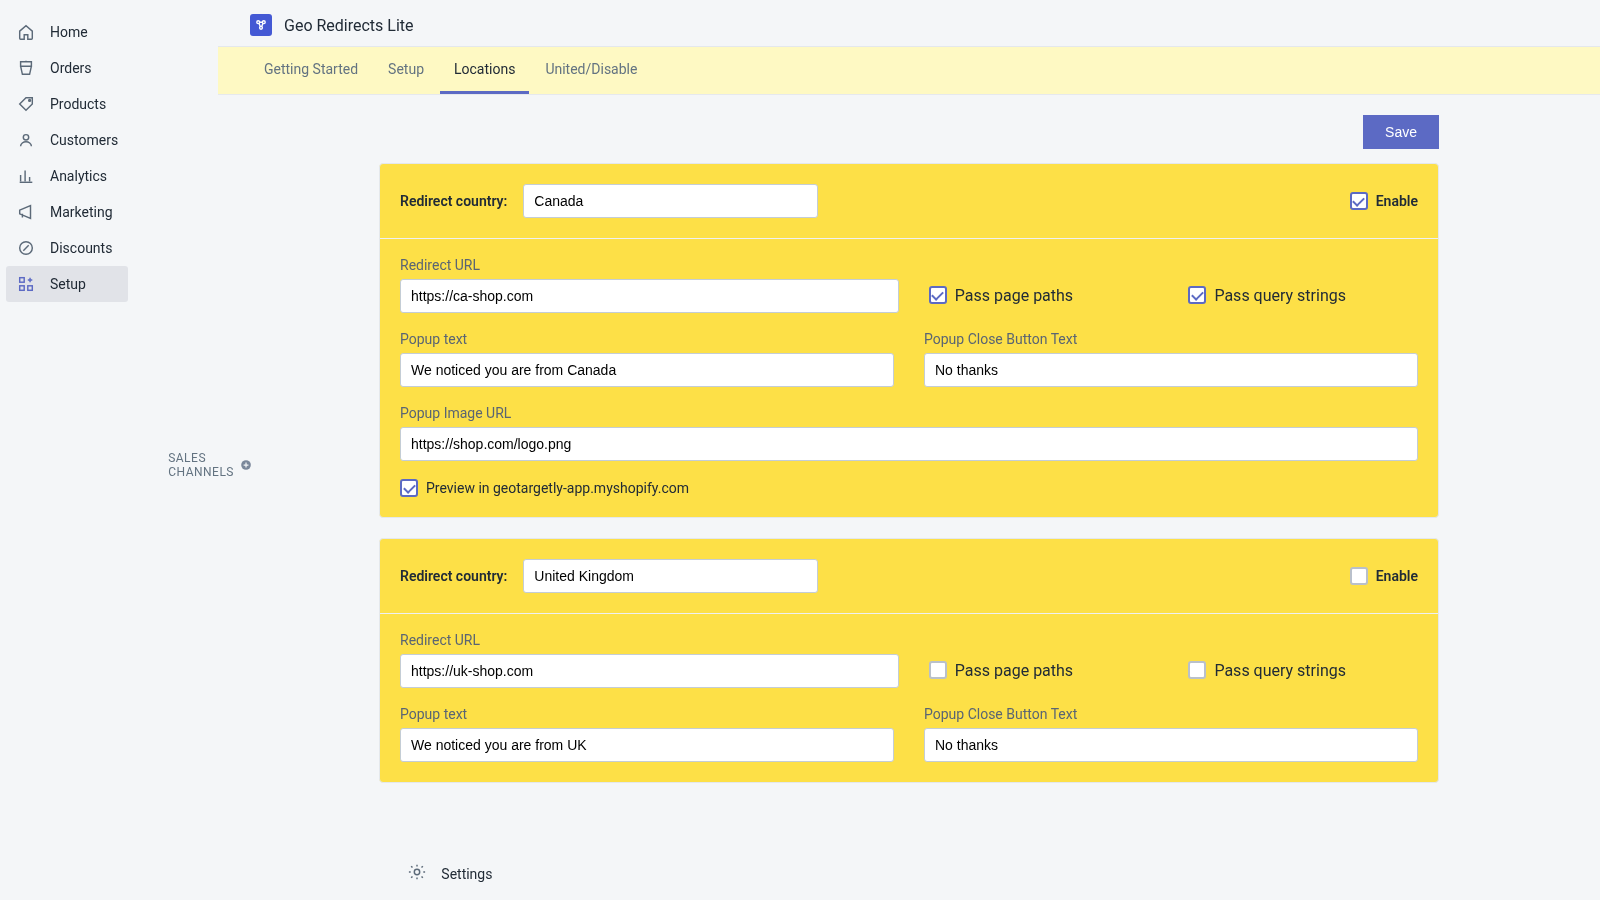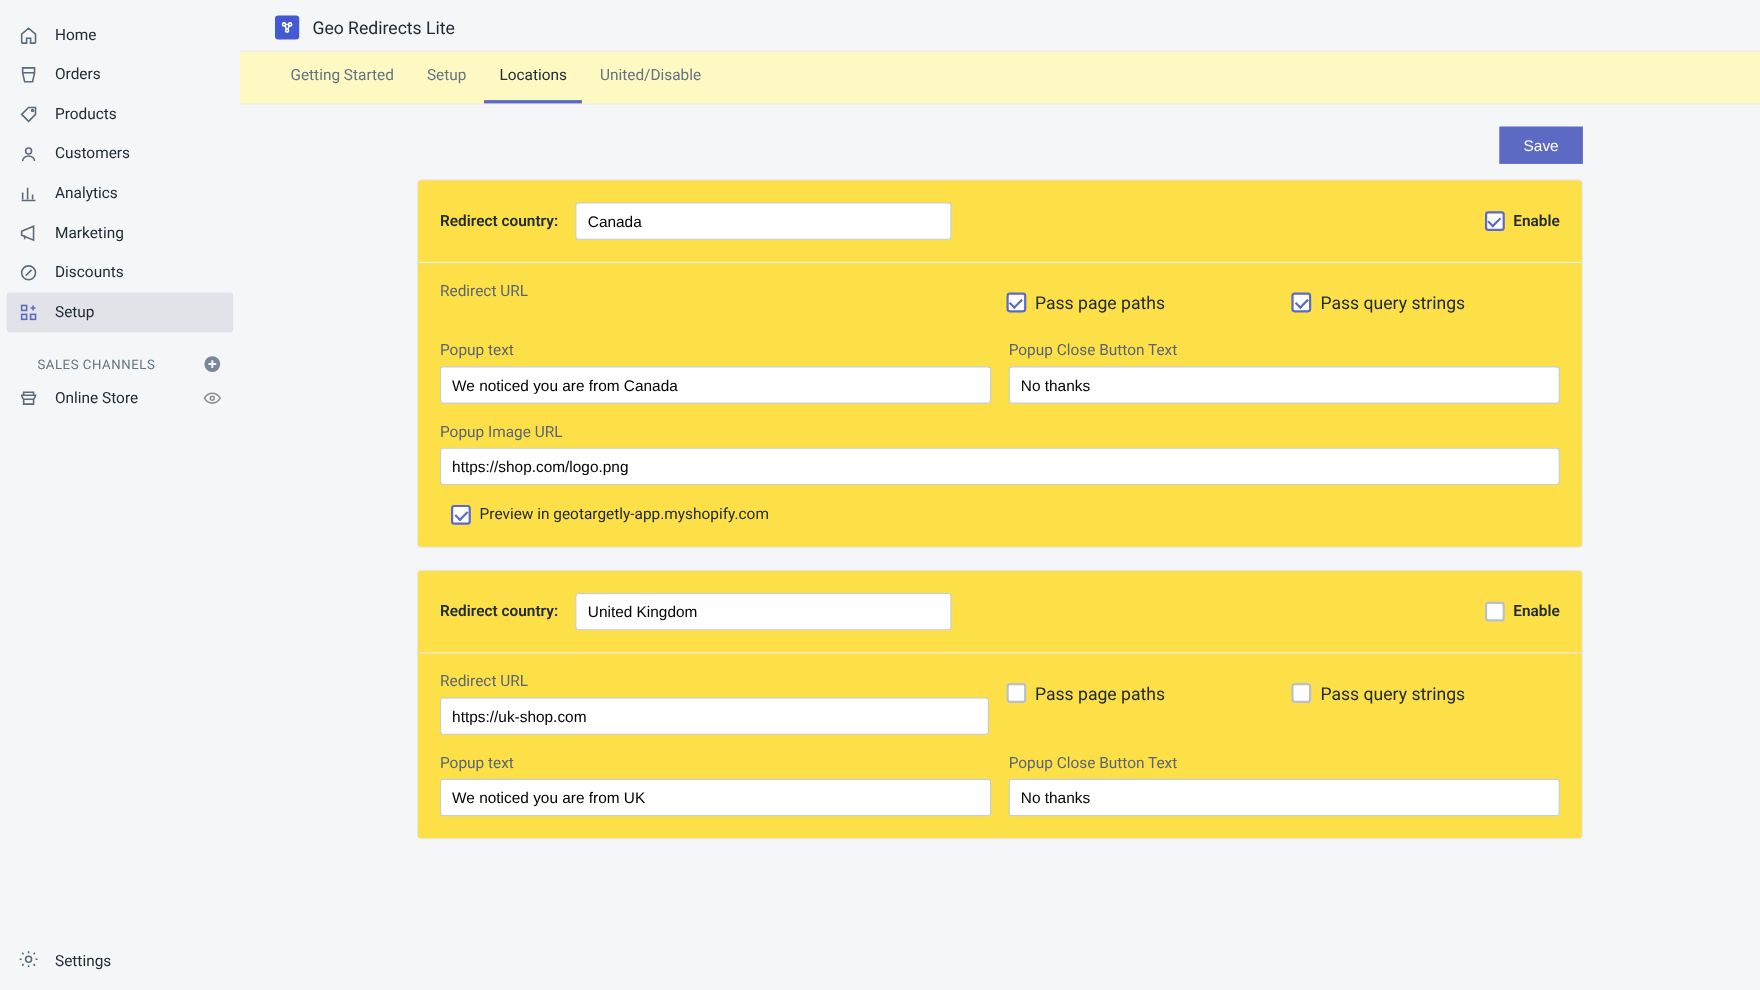--- a/index.html
+++ b/index.html
@@ -1,17 +1,17 @@
 <!DOCTYPE html>
 <html><head>
 <meta charset="utf-8">
 <style>
 * { box-sizing: border-box; margin: 0; padding: 0; }
 body { font-family: -apple-system, BlinkMacSystemFont, "Segoe UI", Roboto, sans-serif; background: #f4f6f8; color: #212b36; width: 1600px; height: 900px; overflow: hidden; display: flex; }
-.sidebar { width: 218px; background: #f4f6f8; display: flex; flex-direction: column; padding-top: 14px; }
+.sidebar { width: 218px; background: #f4f6f8; display: flex; flex-direction: row; padding-top: 14px; }
 .nav-list { list-style: none; }
 .nav-item { display: flex; align-items: center; padding: 8px 16px; cursor: pointer; font-size: 14px; color: #212b36; }
 .nav-item.active { background: #e1e3e8; border-radius: 3px; margin: 0 6px; padding-left: 10px; }
 .nav-item .icon { width: 20px; height: 20px; margin-right: 14px; color: #5c6a79; display: flex; align-items: center; justify-content: center; }
 .nav-item .icon svg { width: 18px; height: 18px; }
 .nav-item.active .icon { color: #5c6ac4; }
 .section-header { display: flex; justify-content: space-between; align-items: center; padding: 6px 16px 4px 16px; font-size: 12px; color: #637381; letter-spacing: 0.5px; margin-top: 14px; margin-left: 18px; }
 .section-header .plus { color: #7a879a; cursor: pointer; width: 18px; height: 18px; display:flex;align-items:center;justify-content:center;}
 .sidebar-bottom { margin-top: auto; }
 .eye-icon { margin-left: auto; color: #8c9196; width: 18px; height: 18px; display:flex;align-items:center;}
@@ -21,28 +21,28 @@
 .app-title { font-size: 16px; color: #212b36; }
 .tabs { display: flex; padding: 0 32px; border-bottom: 1px solid #e6e9ed; background:#fef9c3; }
 .tab { padding: 14px 14px; font-size: 14px; color: #637381; cursor: pointer; margin-right: 2px; }
 .tab.active { color: #212b36; border-bottom: 3px solid #5c6ac4; }
 .content { flex: 1; overflow-y: auto; padding: 20px 30px 0 30px; }
 .save-row { display: flex; justify-content: flex-end; margin-bottom: 14px; }
 .save-btn { background: #5c6ac4; color: #fff; border: none; padding: 9px 22px; border-radius: 0; font-size: 14px; cursor: pointer; }
 .card { background: #fde047; border: 1px solid #e4e8ec; border-radius: 4px; margin: 0 auto 20px; max-width: 1060px; }
 .card-head { display: flex; align-items: center; padding: 20px 20px 20px 20px; border-bottom: 1px solid #eef0f3; }
 .field-label { font-size: 14px; color: #212b36; font-weight: 600; margin-right: 16px; }
-.select { appearance: none; -webkit-appearance: none; padding: 8px 10px; border: 1px solid #c4cdd5; border-radius: 3px; font-size: 14px; width: 342px; background: #fff; }
+.select { appearance: none; -webkit-appearance: none; padding: 8px 10px; border: 1px solid #c4cdd5; border-radius: 3px; font-size: 14px; width: 295px; background: #fff; }
 .enable-wrap { margin-left: auto; display: flex; align-items: center; }
 .checkbox { width: 18px; height: 18px; border: 2px solid #5c6ac4; border-radius: 3px; display: inline-flex; align-items: center; justify-content: center; margin-right: 8px; cursor: pointer; background:#fff;}
 .checkbox.checked::after { content: ""; width: 9px; height: 5px; border-left: 2px solid #5c6ac4; border-bottom: 2px solid #5c6ac4; transform: rotate(-45deg); margin-top: -2px; }
 .checkbox.gray { border-color: #b9c0cb; }
 .enable-label { font-weight: 600; font-size: 14px; }
 .card-body { padding: 18px 20px 20px 20px; }
-.row { display: flex; gap: 16px; margin-bottom: 18px; align-items: flex-start; }
+.row { display: flex; gap: 30px; margin-bottom: 18px; align-items: flex-end; }
 .field { display: flex; flex-direction: column; }
 .field .lbl { font-size: 14px; color: #5a6573; margin-bottom: 6px; }
 .input { padding: 8px 10px; border: 1px solid #c4cdd5; border-radius: 3px; font-size: 14px; width: 100%; }
 .w-half { flex: 1; }
 .url-row .field { width: 49%; }
 .url-row .check-inline { display: flex; align-items: center; height: 36px; }
 .inline-cb { display: flex; align-items: center; font-size: 14px; color: #212b36; }
 .preview-row { display: flex; align-items: center; margin-top: 6px; }
 svg { display: block; }
 </style>
@@ -193,20 +193,21 @@
         <select class="select"><option>Canada</option></select>
         <div class="enable-wrap">
           <span class="checkbox checked"></span>
           <span class="enable-label">Enable</span>
         </div>
       </div>
       <div class="card-body">
         <div class="row url-row">
           <div class="field" style="width:49%;">
             <span class="lbl">Redirect URL</span>
+            <input class="input" value="https://ca-shop.com" style="">
           </div>
           <div class="check-inline" style="flex:1;">
               <span class="checkbox checked"></span>
               <span>Pass page paths</span>
             </div>
           <div class="check-inline" style="flex:1;">
               <span class="checkbox checked"></span>
               <span>Pass query strings</span>
             </div>
         </div>
@@ -219,21 +220,21 @@
               <span class="lbl">Popup Close Button Text</span>
               <input class="input" value="No thanks" style="">
             </div>
         </div>
         <div class="row">
           <div class="field w-half">
               <span class="lbl">Popup Image URL</span>
               <input class="input" value="https://shop.com/logo.png" style="">
             </div>
         </div>
-        <div class="preview-row inline-cb" style="margin-left:10px;">
+        <div class="preview-row inline-cb" style="">
           <span class="checkbox checked"></span>
           <span>Preview in geotargetly-app.myshopify.com</span>
         </div>
       </div>
     </div>
 
     <div class="card">
       <div class="card-head">
         <span class="field-label">Redirect country:</span>
         <select class="select"><option>United Kingdom</option></select>

